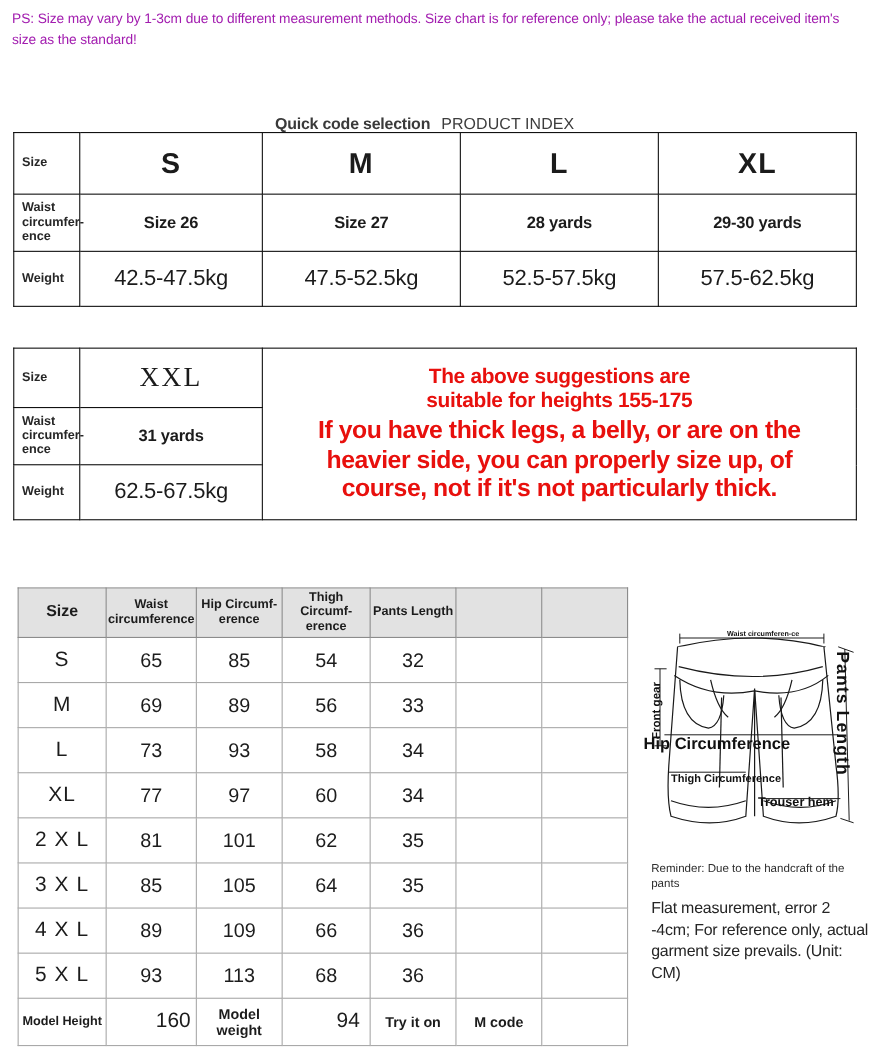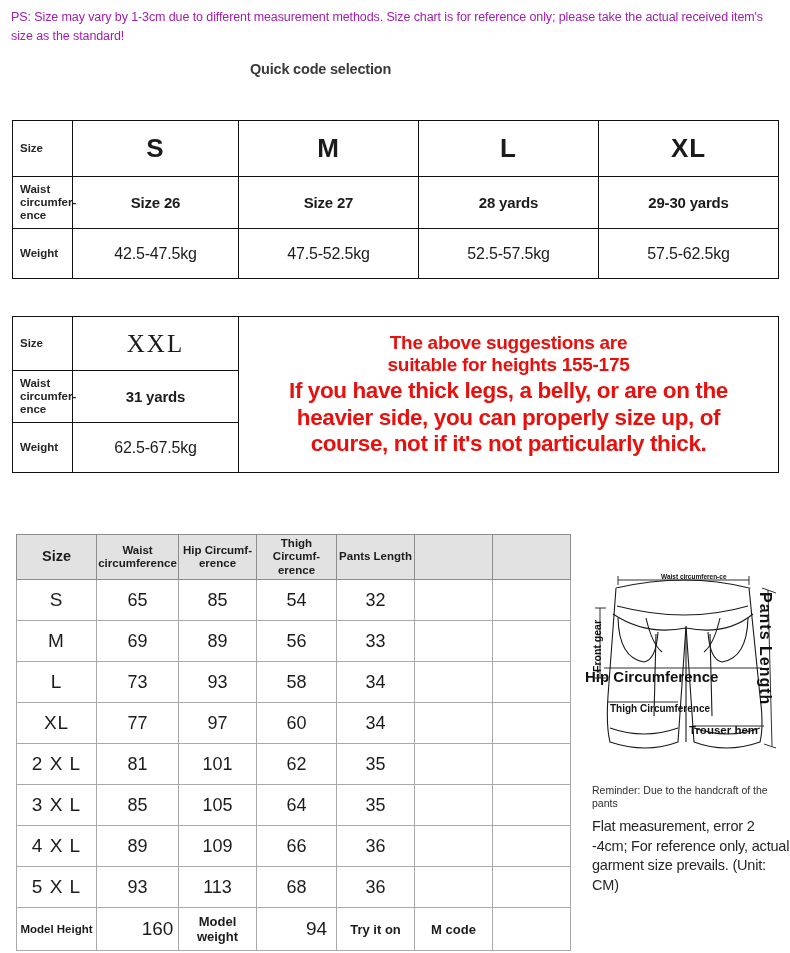--- a/index.html
+++ b/index.html
@@ -29,21 +29,20 @@
   }
 
   
   .quick-head {
     position: absolute;
     left: 250px;
     top: 61px;
     display: flex;
     align-items: baseline;
     gap: 10px;
-    flex-direction: column;
   }
   .quick-head .qc {
     font-size: 14.5px;
     font-weight: bold;
     color: #3a3a3a;
     letter-spacing: -0.2px;
   }
   .quick-head .pi {
     font-size: 14.5px;
     font-weight: 400;
@@ -86,21 +85,21 @@
     font-weight: 400;
     font-family: "Liberation Serif", serif;
     letter-spacing: 2px;
   }
   table.sz td.val {
     font-size: 15px;
     font-weight: bold;
     letter-spacing: -0.2px;
   }
   table.sz td.valn {
-    font-size: 16px;
+    font-size: 20px;
     font-weight: 400;
     letter-spacing: -0.2px;
     margin-top: 39px;
   }
 
   
   #table-sizes-1 { left: 12px; top: 120px; width: 766px; }
   
   #table-sizes-2 { left: 12px; top: 316px; width: 766px; }
 

